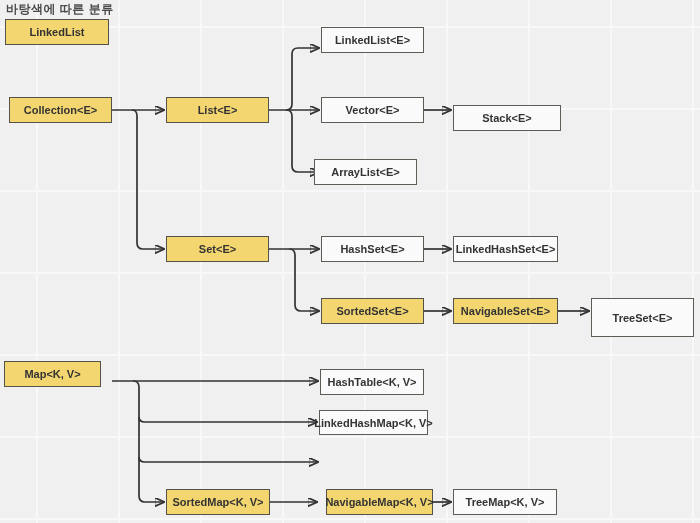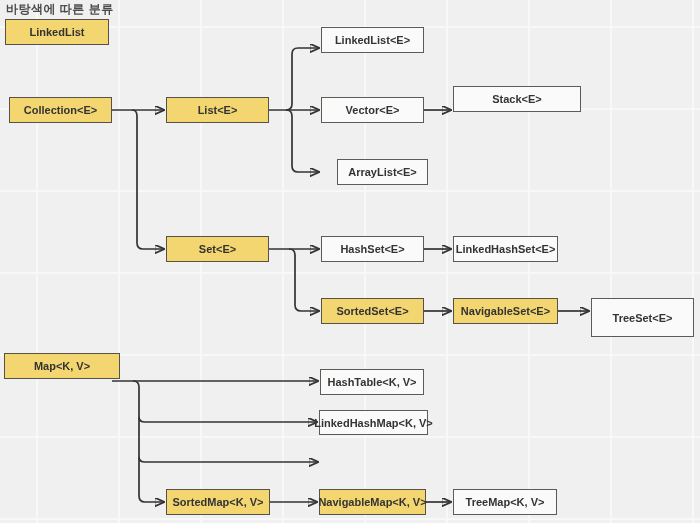--- a/index.html
+++ b/index.html
@@ -64,30 +64,30 @@
     <path marker-end="url(#arw)" d="M270,502 H317"></path>
     <path marker-end="url(#arw)" d="M426,502 H451"></path>
   </svg>
 
   <div class="node interface" style="left:5px;top:19px;width:104px;height:26px">LinkedList</div>
 
   <div class="node interface" style="left:9px;top:97px;width:103px;height:26px">Collection&lt;E&gt;</div>
   <div class="node interface" style="left:166px;top:97px;width:103px;height:26px">List&lt;E&gt;</div>
   <div class="node" style="left:321px;top:27px;width:103px;height:26px">LinkedList&lt;E&gt;</div>
   <div class="node" style="left:321px;top:97px;width:103px;height:26px">Vector&lt;E&gt;</div>
-  <div class="node" style="left:453px;top:86px;width:128px;height:26px">Stack&lt;E&gt;</div>
-  <div class="node" style="left:337px;top:159px;width:91px;height:26px">ArrayList&lt;E&gt;</div>
+  <div class="node" style="left:453px;top:105px;width:108px;height:26px">Stack&lt;E&gt;</div>
+  <div class="node" style="left:314px;top:159px;width:103px;height:26px">ArrayList&lt;E&gt;</div>
 
   <div class="node interface" style="left:166px;top:236px;width:103px;height:26px">Set&lt;E&gt;</div>
   <div class="node" style="left:321px;top:236px;width:103px;height:26px">HashSet&lt;E&gt;</div>
   <div class="node" style="left:453px;top:236px;width:105px;height:26px">LinkedHashSet&lt;E&gt;</div>
   <div class="node interface" style="left:321px;top:298px;width:103px;height:26px">SortedSet&lt;E&gt;</div>
   <div class="node interface" style="left:453px;top:298px;width:105px;height:26px">NavigableSet&lt;E&gt;</div>
   <div class="node" style="left:591px;top:298px;width:103px;height:39px">TreeSet&lt;E&gt;</div>
 
-  <div class="node interface" style="left:4px;top:353px;width:116px;height:26px">Map&lt;K, V&gt;</div>
+  <div class="node interface" style="left:4px;top:361px;width:97px;height:26px">Map&lt;K, V&gt;</div>
   <div class="node" style="left:320px;top:369px;width:104px;height:26px">HashTable&lt;K, V&gt;</div>
   <div class="node" style="left:319px;top:410px;width:109px;height:25px">LinkedHashMap&lt;K, V&gt;</div>
   <div class="node interface" style="left:166px;top:489px;width:104px;height:26px">SortedMap&lt;K, V&gt;</div>
-  <div class="node interface" style="left:319px;top:489px;width:107px;height:26px">NavigableMap&lt;K, V&gt;</div>
+  <div class="node interface" style="left:326px;top:489px;width:107px;height:26px">NavigableMap&lt;K, V&gt;</div>
   <div class="node" style="left:453px;top:489px;width:104px;height:26px">TreeMap&lt;K, V&gt;</div>
 
 </div>
 
 </body></html>

